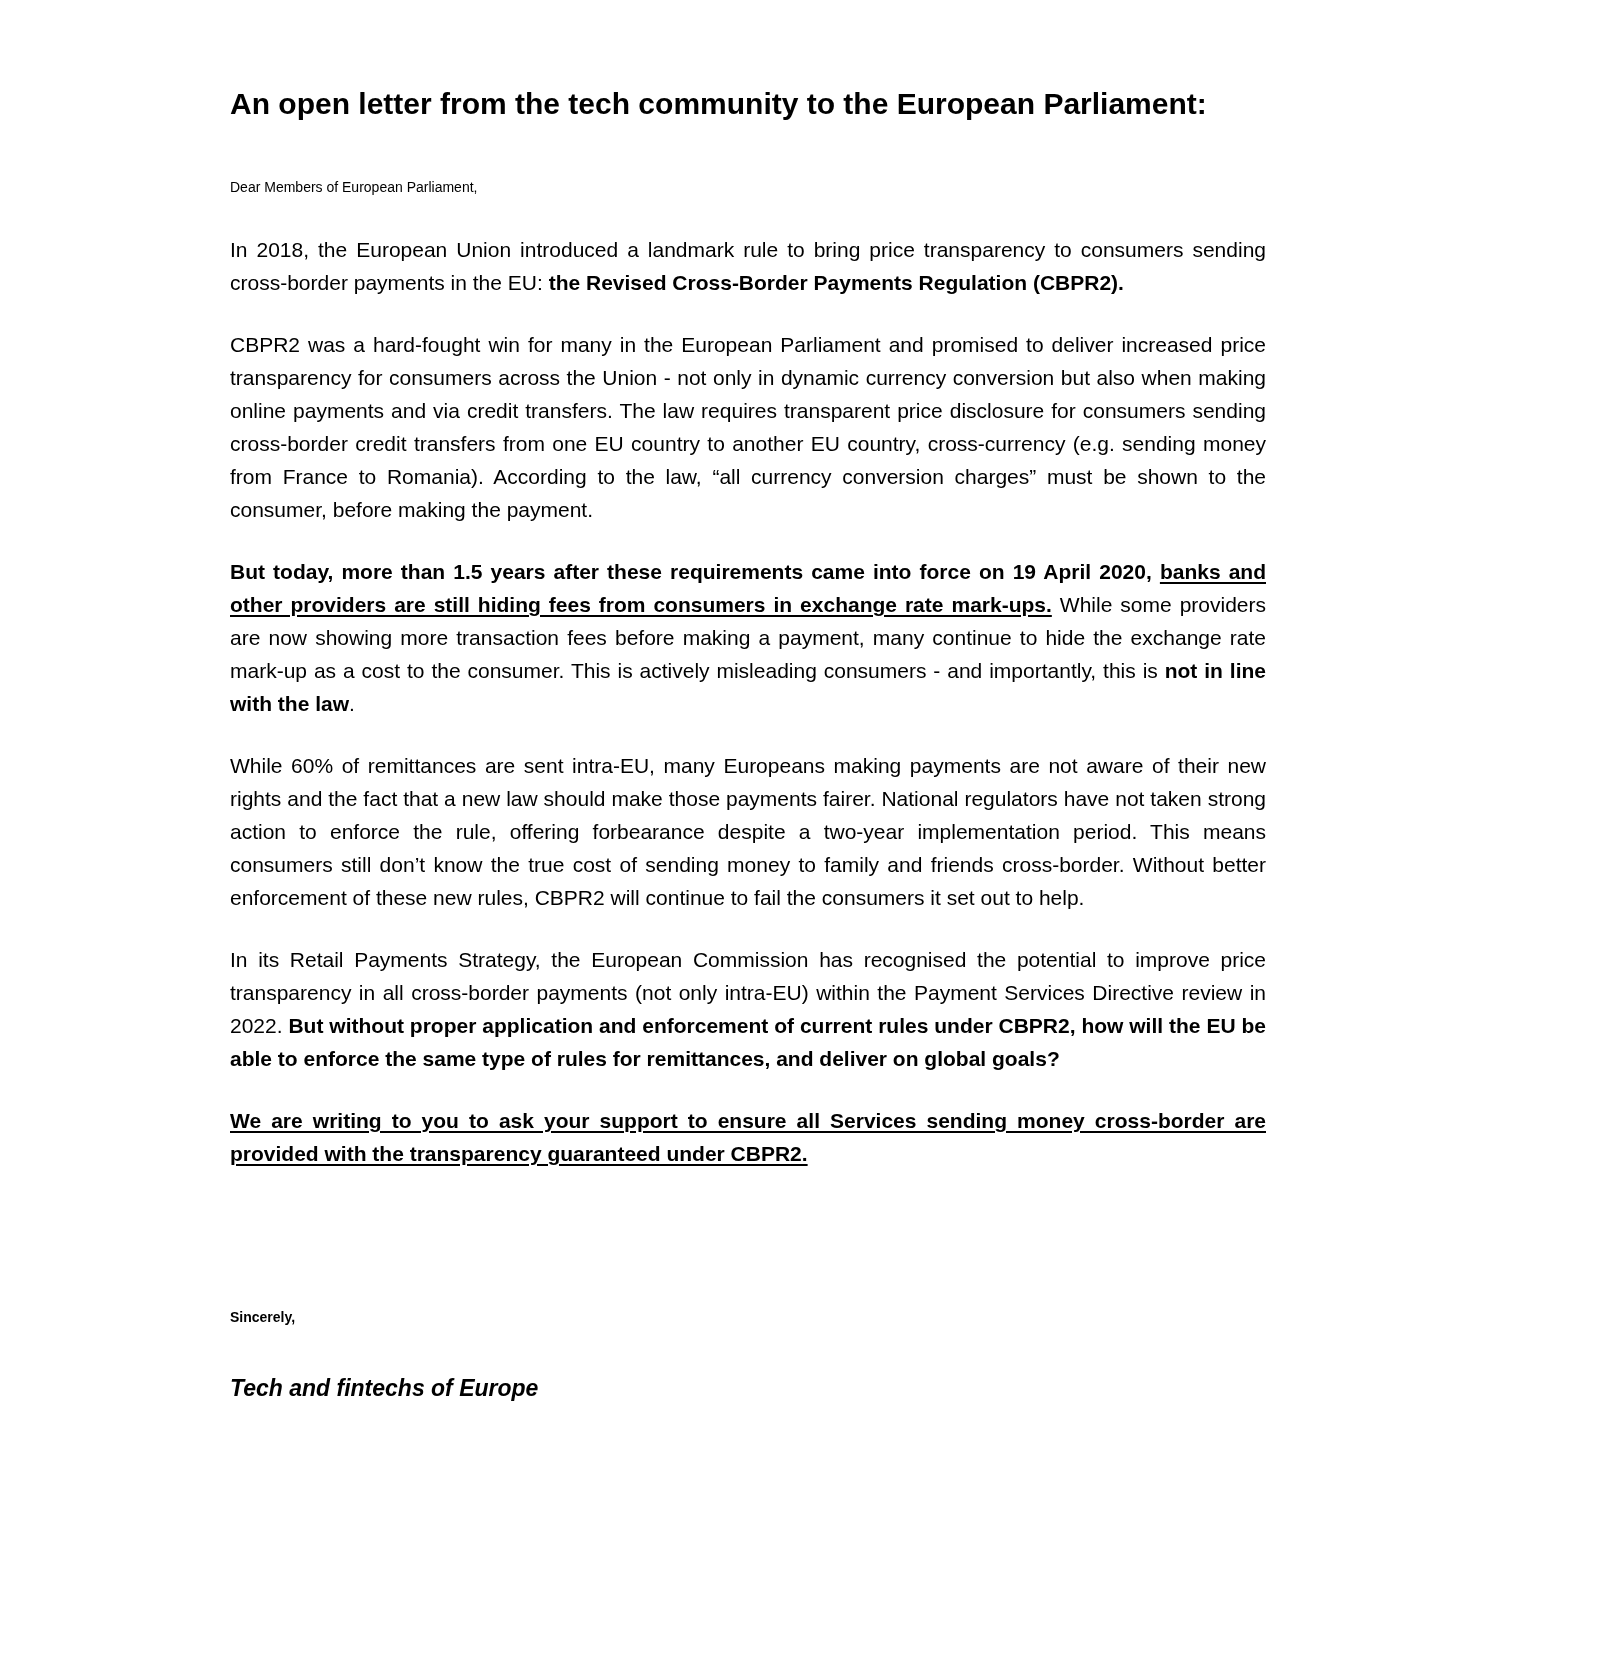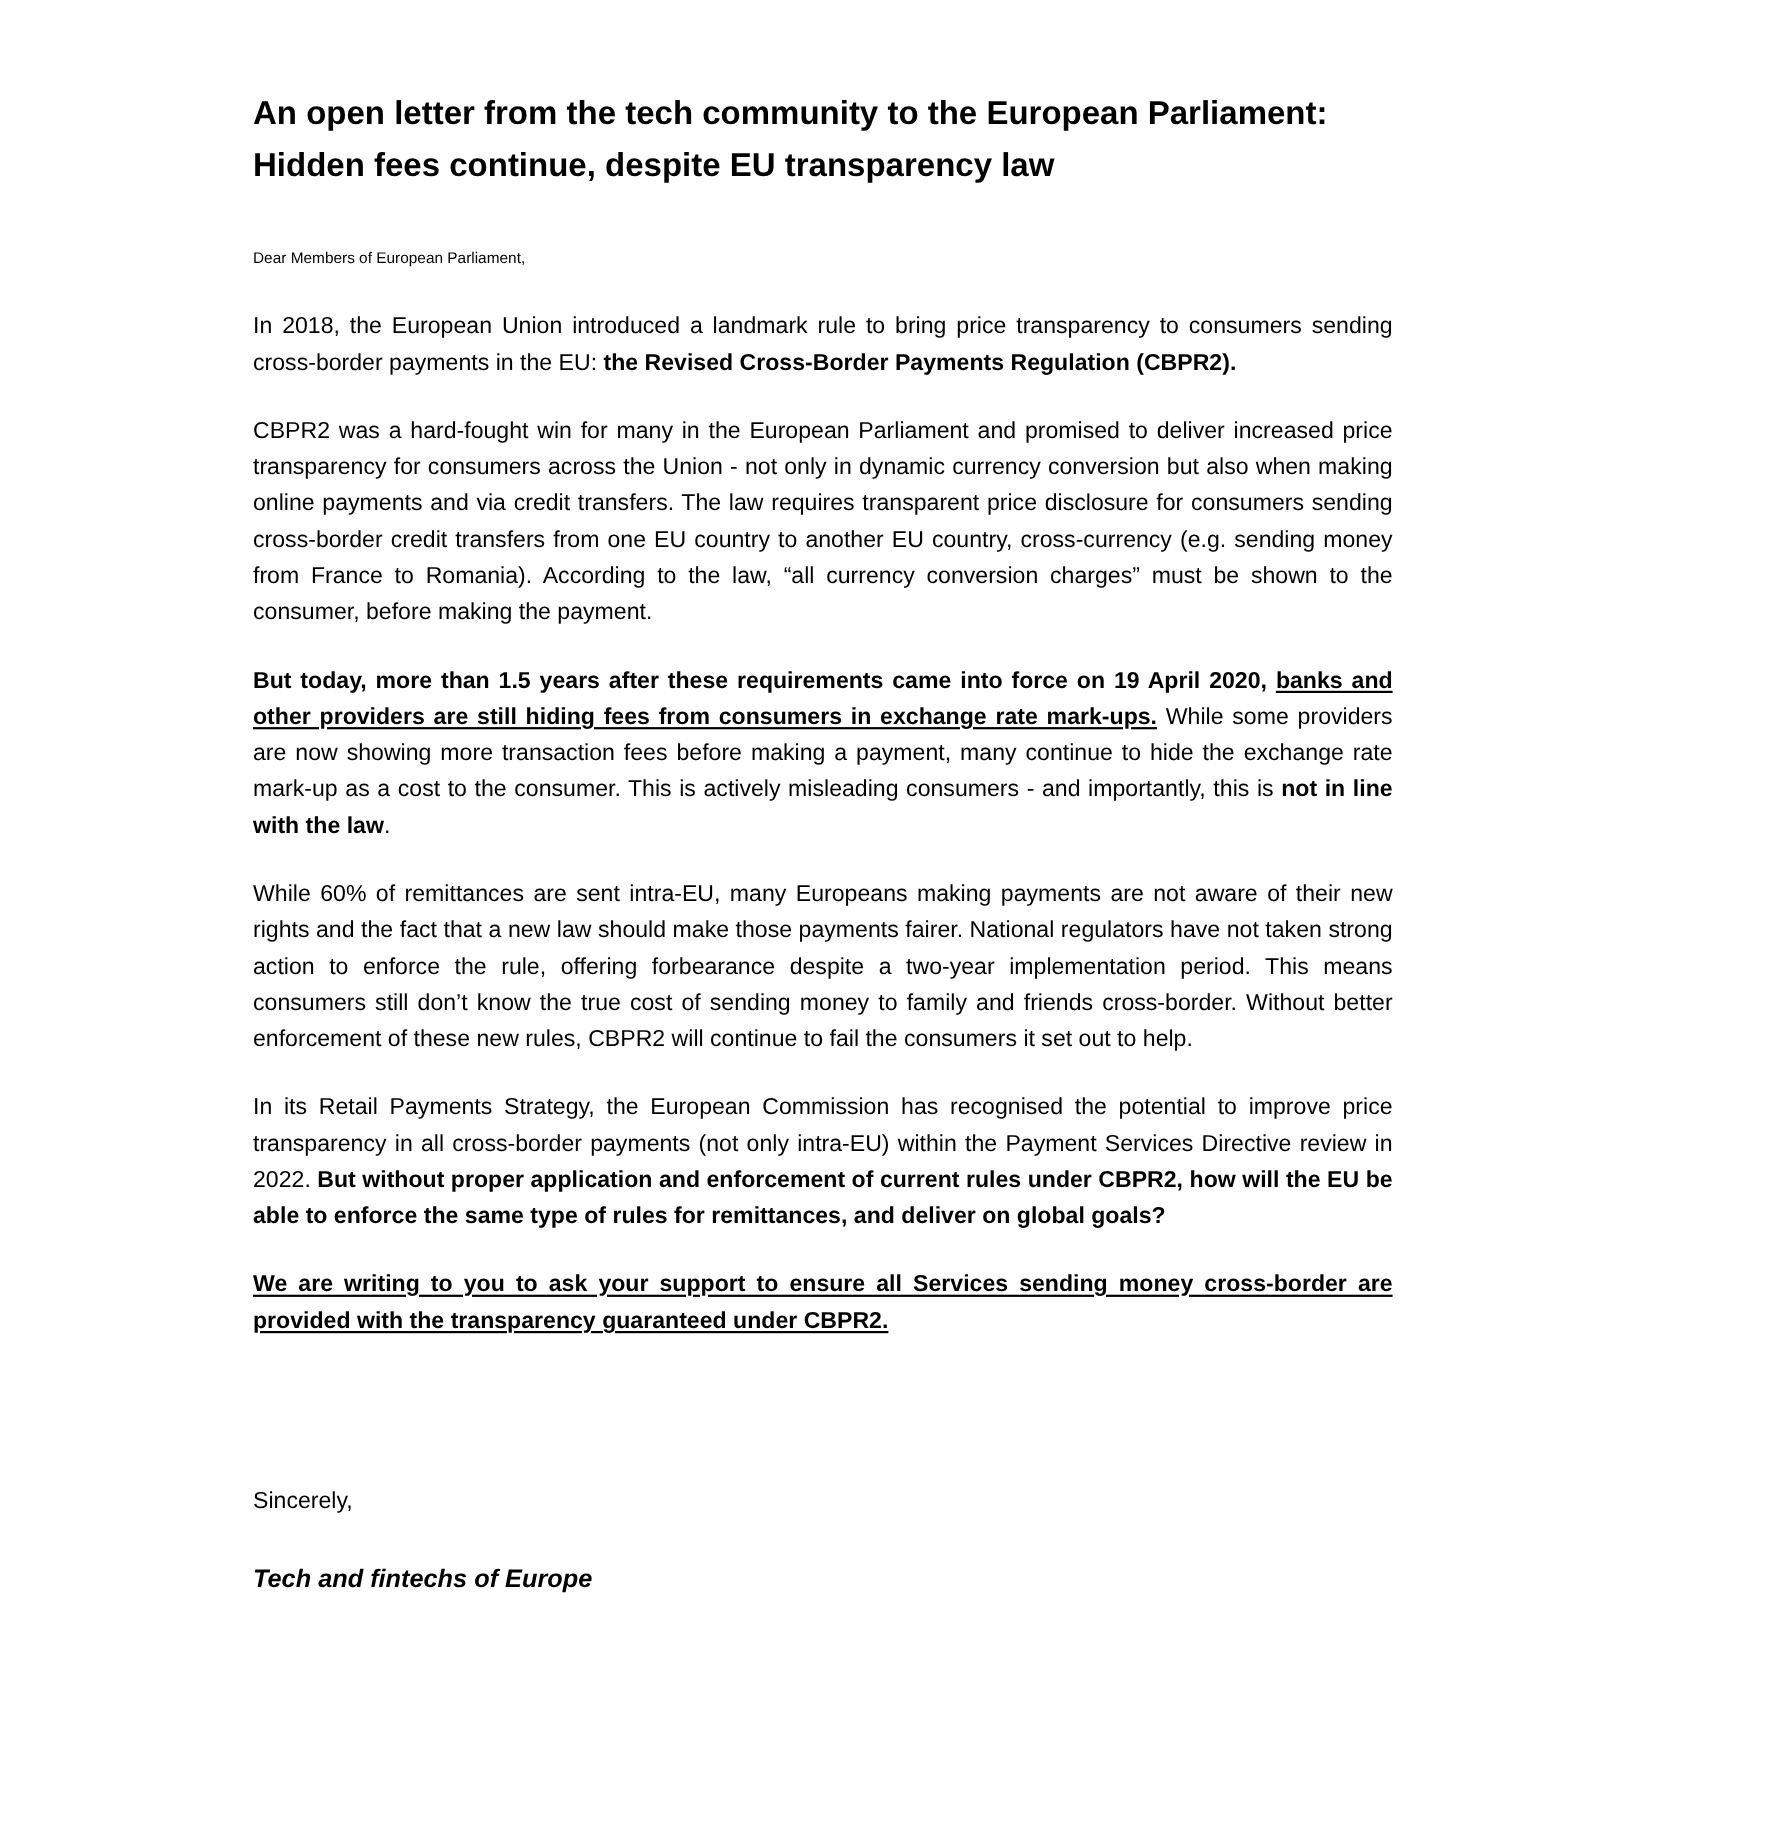--- a/index.html
+++ b/index.html
@@ -45,42 +45,41 @@
     margin: 0 0 29px 0;
     text-align: justify;
   }
   .b { font-weight: 700; }
   .u {
     text-decoration: underline;
     text-decoration-thickness: 2px;
     text-underline-offset: 3px;
   }
   .closing {
-    font-size: 21px;
+    font-size: 14px;
     line-height: 33px;
-    font-weight: 400;
+    font-weight: 700;
     margin: 131px 0 0 0;
   }
   .signature {
     font-size: 23px;
     line-height: 33px;
     font-weight: 700;
     margin: 38px 0 0 0;
     font-style: italic;
   }
 </style>
 </head>
 <body>
 
 <div class="page">
   <div class="content">
 
     <h1 class="title">
       <span class="title-line">An open letter from the tech community to the European Parliament:</span>
-      <span class="title-line">Hidden fees continue, despite EU transparency law</span>
     </h1>
 
     <p class="salutation">Dear Members of European Parliament,</p>
 
     <p class="para"><span>In 2018, the European Union introduced a landmark rule to bring price transparency to consumers sending cross-border payments in the EU: </span><span class="b">the Revised Cross-Border Payments Regulation (CBPR2).</span></p>
 
     <p class="para"><span>CBPR2 was a hard-fought win for many in the European Parliament and promised to deliver increased price transparency for consumers across the Union - not only in dynamic currency conversion but also when making online payments and via credit transfers. The law requires transparent price disclosure for consumers sending cross-border credit transfers from one EU country to another EU country, cross-currency (e.g. sending money from France to Romania). According to the law, “all currency conversion charges” must be shown to the consumer, before making the payment.</span></p>
 
     <p class="para"><span class="b">But today, more than 1.5 years after these requirements came into force on 19 April 2020, </span><span class="b u">banks and other providers are still hiding fees from consumers in exchange rate mark-ups.</span><span> While some providers are now showing more transaction fees before making a payment, many continue to hide the exchange rate mark-up as a cost to the consumer. This is actively misleading consumers - and importantly, this is </span><span class="b">not in line with the law</span><span>.</span></p>
 

